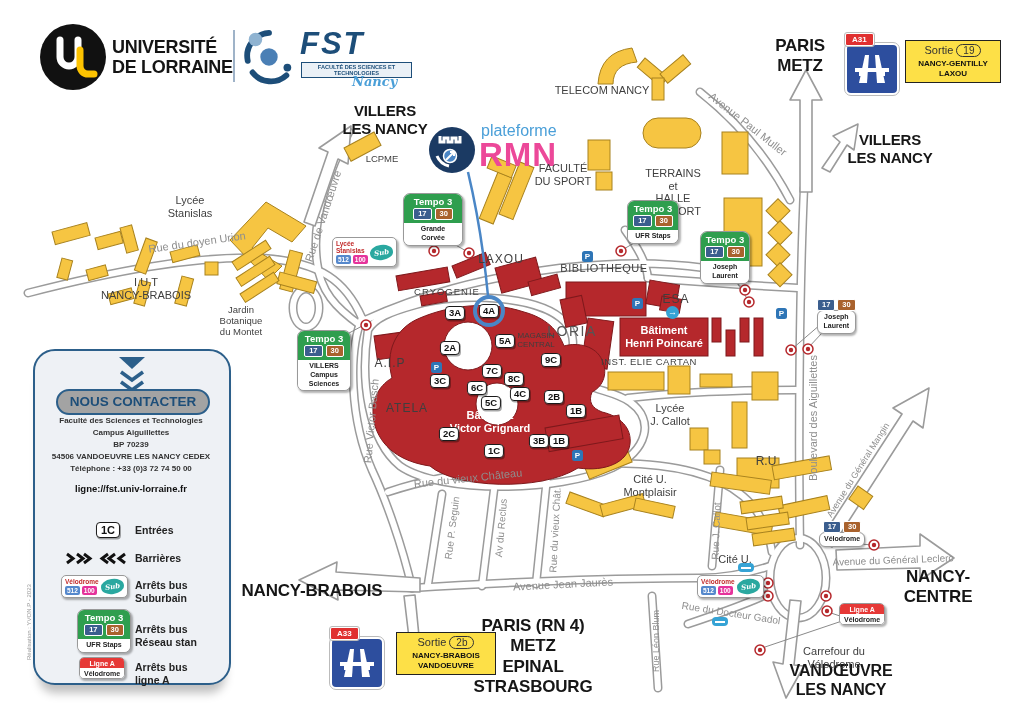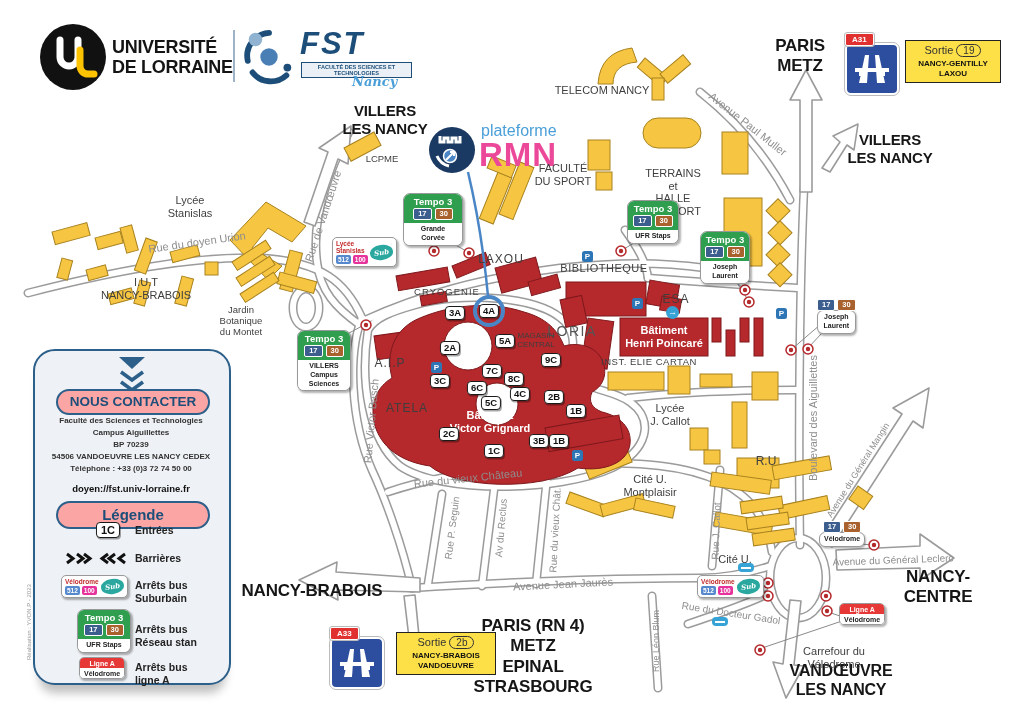--- a/index.html
+++ b/index.html
@@ -80,21 +80,21 @@
            padding:1px 6px;border:1.5px solid #fff;outline:1px solid #bbb;border-radius:2px;position:relative;z-index:2;}
   .mw .panel{width:50px;height:48px;background:#2d4e9e;border:2px solid #fff;outline:1.5px solid #bbb;
              border-radius:6px;margin-top:-3px;display:flex;align-items:center;justify-content:center;}
   .sortie{position:absolute;background:#fde047;border:1.6px solid #222;padding:3px 6px;text-align:center;}
   .sortie .row1{font-size:11px;color:#333;margin-bottom:2px;}
   .sortie .num{display:inline-block;border:1.4px solid #333;border-radius:9px;padding:0 6px;font-size:10px;}
   .sortie .dest{font-weight:bold;font-size:8px;line-height:1.25;white-space:pre-line;color:#111;}
   
   #panel{position:absolute;left:33px;top:349px;width:194px;height:332px;background:#eef1f5;
          border:2.5px solid #2c5f8a;border-radius:22px;box-shadow:0 14px 10px -6px rgba(0,0,0,.25);}
-  .pill{position:absolute;left:21px;width:150px;background:#fca5a5;border:2px solid #2c5f8a;border-radius:14px;
+  .pill{position:absolute;left:21px;width:150px;background:#a3a3a3;border:2px solid #2c5f8a;border-radius:14px;
         text-align:center;font-weight:bold;color:#1d4e79;}
   .addr{position:absolute;left:6px;top:64px;width:180px;text-align:center;font-size:8px;font-weight:bold;
         color:#333;line-height:1.5;white-space:pre-line;}
   .site{position:absolute;left:6px;top:132px;width:180px;text-align:center;font-size:9.5px;font-weight:bold;color:#111;}
   .leg-lbl{position:absolute;left:100px;font-weight:bold;font-size:10.5px;color:#222;line-height:1.2;white-space:pre-line;}
   .credit{position:absolute;left:26px;top:660px;font-size:6px;color:#999;transform:rotate(-90deg);
           transform-origin:0 0;white-space:nowrap;}
 </style>
 </head>
 <body>
@@ -551,22 +551,21 @@
     <polygon points="3,1 29,1 16,13" fill="#2c5f8a"></polygon>
     <path d="M5,16 L16,24 L27,16" fill="none" stroke="#2c5f8a" stroke-width="3.5"></path>
     <path d="M5,26 L16,34 L27,26" fill="none" stroke="#2c5f8a" stroke-width="3.5"></path>
   </svg>
   <div class="pill" style="top:38px;height:22px;line-height:22px;font-size:13.5px;">NOUS CONTACTER</div>
   <div class="addr">Faculté des Sciences et Technologies
 Campus Aiguillettes
 BP 70239
 54506 VANDOEUVRE LES NANCY CEDEX
 Téléphone : +33 (0)3 72 74 50 00</div>
-  <div class="site">doyen://fst.univ-lorraine.fr</div>
-  <div class="pill" style="top:150px;height:24px;line-height:24px;font-size:15px;">Légende</div>
+  <div class="site">ligne://fst.univ-lorraine.fr</div>
 
   <div class="ent" style="left:73px;top:179px;font-size:11px;padding:1px 4px;">1C</div>
   <div class="leg-lbl" style="top:173px;">Entrées</div>
 
   <svg style="position:absolute;left:30px;top:201px;" width="62" height="13" viewBox="0 0 62 13">
     <g fill="none" stroke="#111" stroke-width="3">
       <path d="M2,2 L8,6.5 L2,11"></path>
           <path d="M12,2 L18,6.5 L12,11"></path>
           <path d="M19,2 L25,6.5 L19,11"></path>
       <path d="M43,2 L37,6.5 L43,11"></path>

